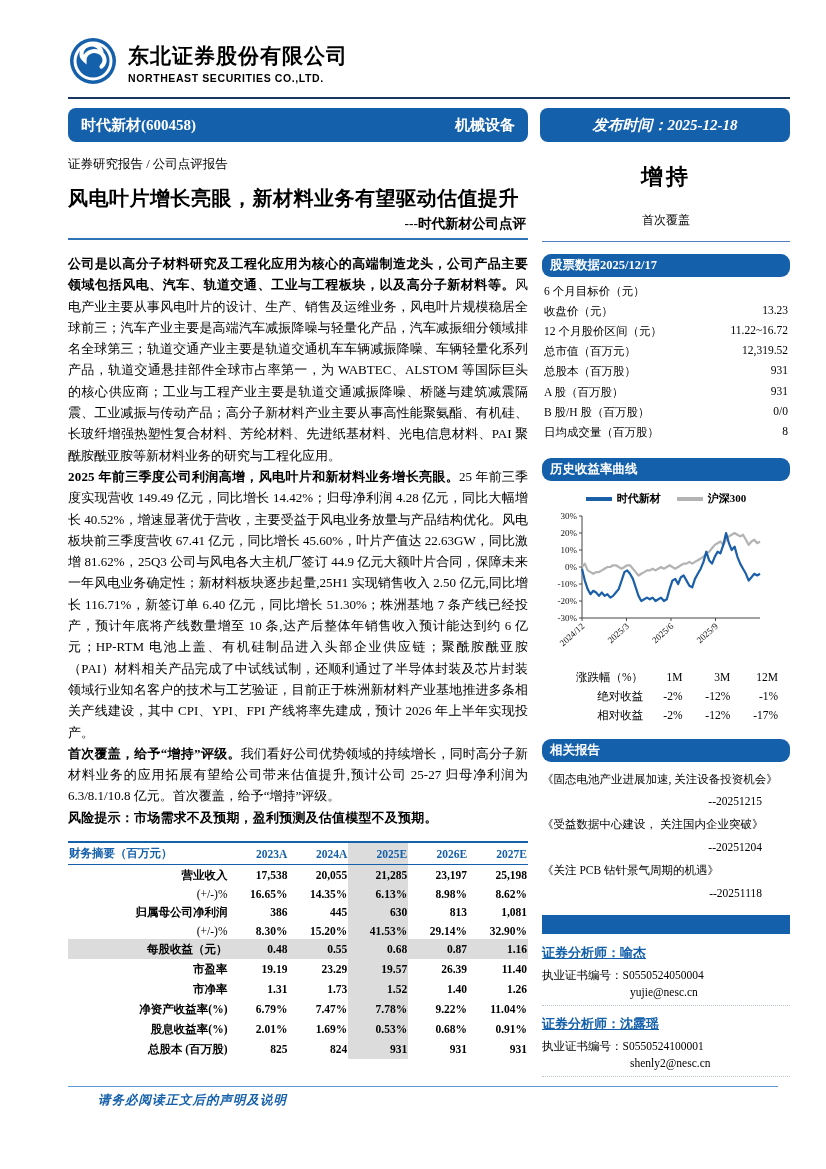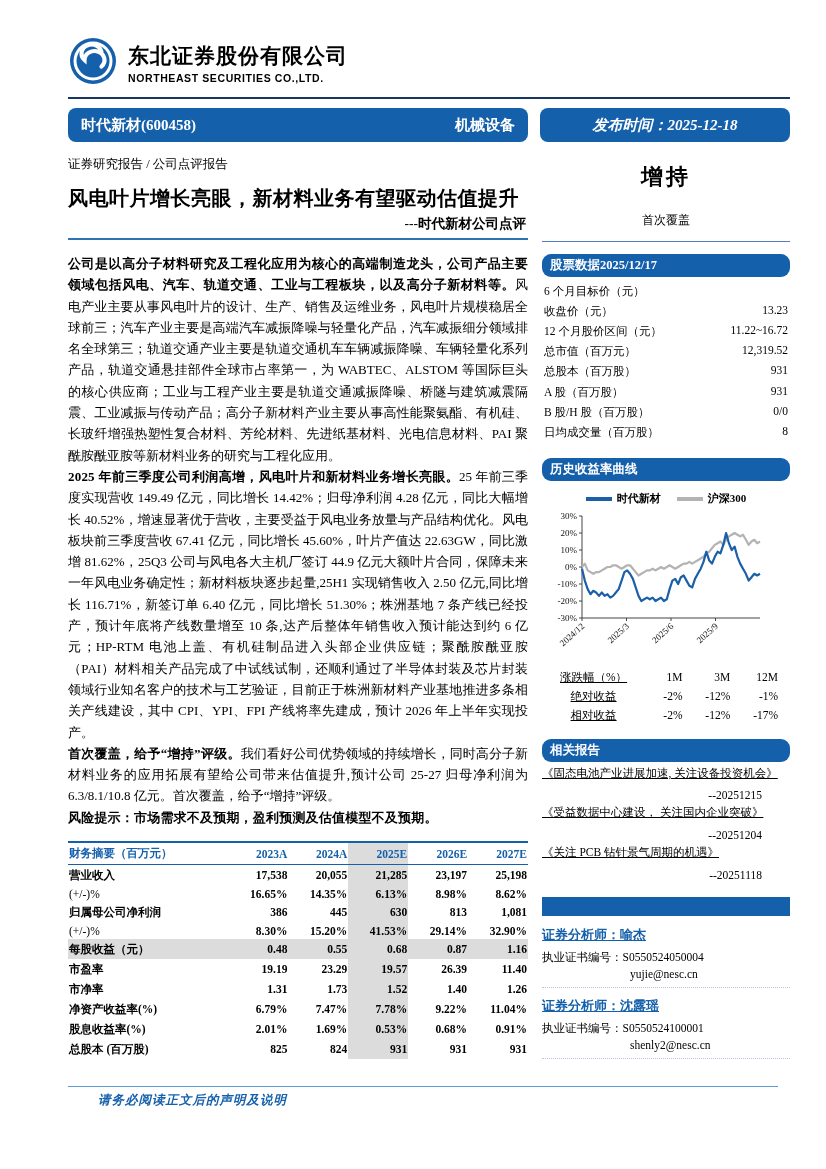--- a/index.html
+++ b/index.html
@@ -36,21 +36,21 @@
   .body-text p { margin:0; font-size:13px; line-height:21.3px; text-align:justify; }
   .body-text b { letter-spacing:0.2px; }
 
   
   .fin-table { width:100%; border-collapse:collapse; margin-top:13px; font-size:11.5px; }
   .fin-table th { color:var(--accent-blue,#1560ab); font-weight:bold;
       border-top:2px solid var(--accent-blue,#1560ab); border-bottom:1.5px solid var(--accent-blue,#1560ab);
       padding:3px 1px; text-align:right; white-space:nowrap; }
   .fin-table th.lbl { text-align:left; }
   .fin-table td { padding:2.5px 1px; text-align:right; font-weight:bold; white-space:nowrap; }
-  .fin-table td.lbl { text-align:left; }
+  .fin-table td.lbl { text-align:right; }
   .fin-table td.plain { font-weight:normal; }
   .fin-table .col-shade { background:var(--shade-gray,#dcdcdc); }
   .fin-table .row-shade td { background:var(--shade-gray,#dcdcdc); }
 
   
   .rating { text-align:center; font-size:22px; font-weight:bold; letter-spacing:3px; margin-top:12px; }
   .coverage { text-align:center; font-size:12px; margin-top:20px; }
   .thin-line { border-top:1.5px solid #537dbd; margin:12px 0 12px; }
 
   .sec-bar { background:var(--accent-blue,#1560ab); color:#fff; font-size:12.5px; font-weight:bold;
@@ -58,25 +58,25 @@
   .stock-rows { margin-top:4px; }
   .srow { display:flex; justify-content:space-between; font-size:11.5px; padding:2.6px 2px; }
   .srow .val { font-weight:normal; }
 
   .chart-sec { margin-top:15px; }
   .legend { display:flex; justify-content:center; gap:16px; margin:10px 0 0; font-size:11px; font-weight:bold; align-items:center; }
   .legend .sw { display:inline-block; width:26px; height:3.5px; margin-right:5px; vertical-align:middle; }
 
   .perf-table { width:96%; border-collapse:collapse; font-size:11.5px; margin:6px 0 0 2px; }
   .perf-table th { font-weight:normal; text-align:right; padding:2px 4px; white-space:nowrap; }
-  .perf-table th.lbl, .perf-table td.lbl { text-align:center; padding-left:0;text-decoration:underline; }
+  .perf-table th.lbl, .perf-table td.lbl { text-align:right; padding-left:0; }
   .perf-table td { text-align:right; padding:2px 4px; }
 
   .related-sec { margin-top:14px; }
-  .rr-title { font-size:11.5px; margin-top:3px; line-height:1.55; text-align:justify;text-decoration:underline; }
+  .rr-title { font-size:11.5px; margin-top:9px; line-height:1.55; text-align:justify; }
   .rr-date { font-size:11.5px; text-align:right; margin:7px 28px 2px 0; }
 
   .an-bar { background:var(--accent-blue,#1560ab); height:19px; margin:16px 0 10px; }
   .analyst { border-bottom:1px dotted #b9c6d8; padding-bottom:7px; margin-bottom:9px; }
   .an-name { color:var(--accent-blue,#1560ab); font-weight:bold; font-size:13px; text-decoration:underline; }
   .an-license { font-size:11.5px; margin-top:6px; }
   .an-email { font-size:11.5px; margin:3px 0 0 88px; }
 
   
   .footer { position:absolute; left:68px; right:48px; top:1086px; }

